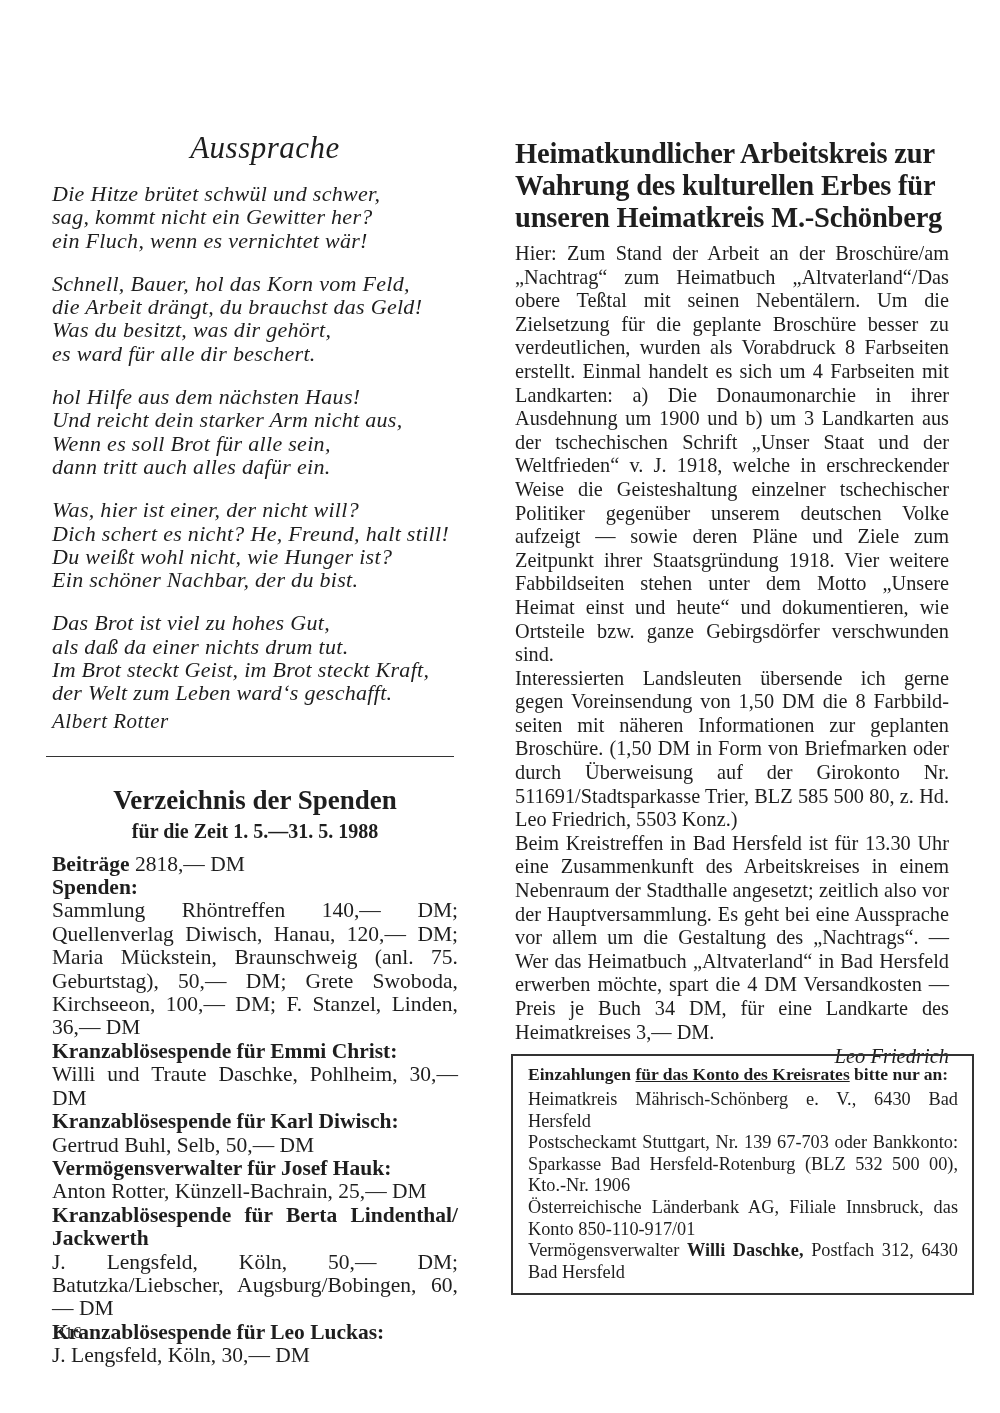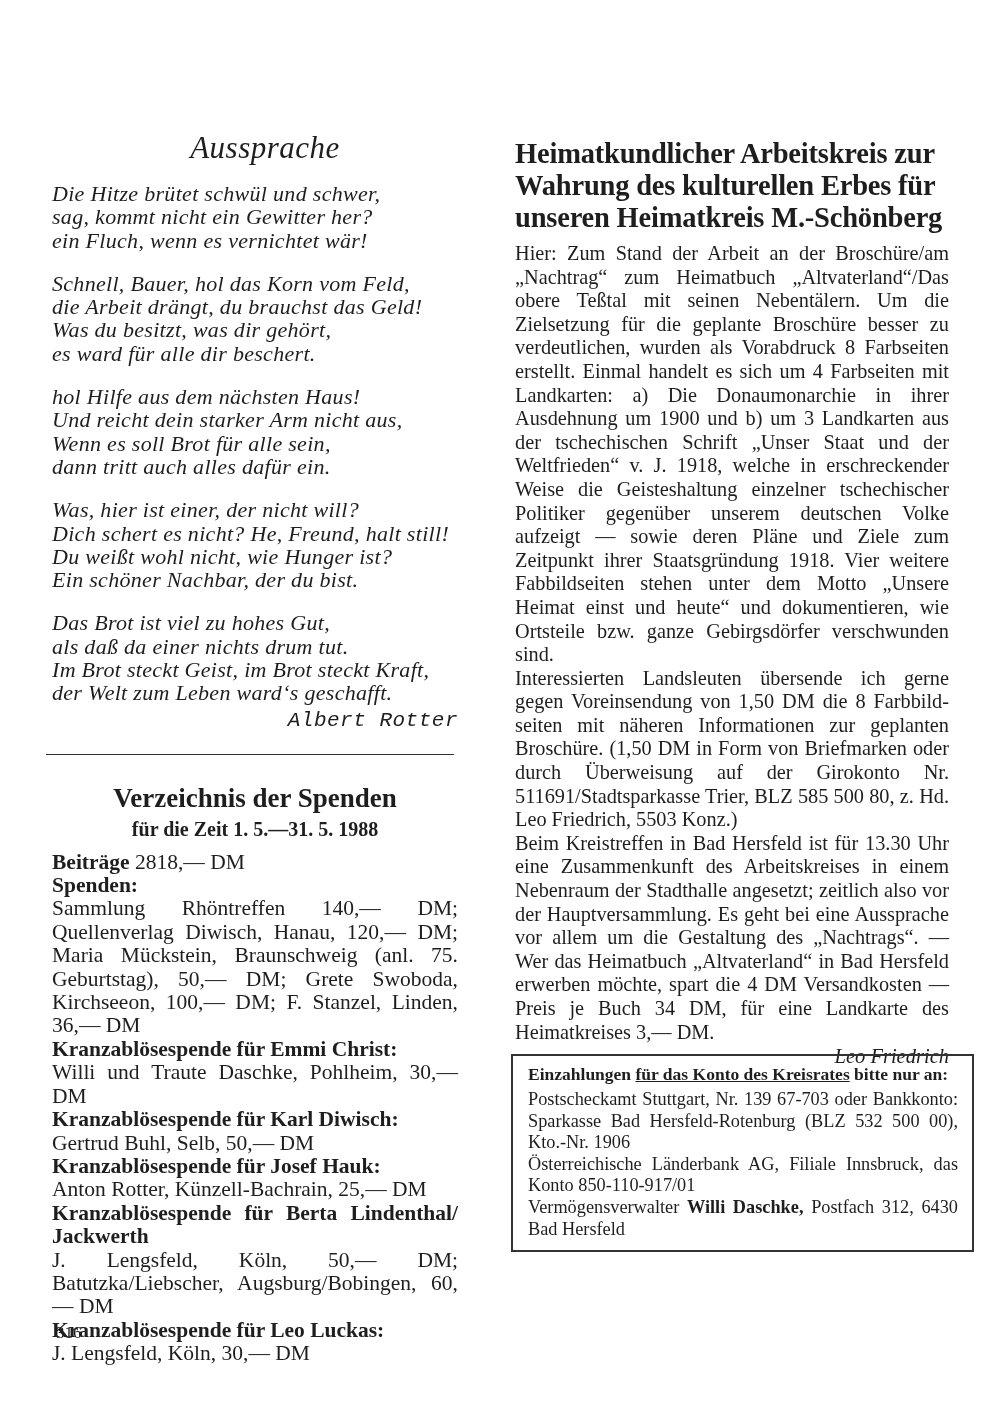--- a/index.html
+++ b/index.html
@@ -7,21 +7,21 @@
     width: 1000px; height: 1413px; background: #ffffff; color: #1e1e1e;
     font-family: "Liberation Serif", "DejaVu Serif", serif;
     position: relative; overflow: hidden;
   }
   .col-left { position: absolute; left: 52px; top: 130px; width: 406px; }
   .col-right { position: absolute; left: 515px; top: 138px; width: 434px; }
 
   .poem-title { font-style: italic; font-size: 31px; text-align: center; margin: 0 0 16px 0; padding-left: 20px; font-weight: normal; letter-spacing: 0.5px; }
   .stanza { margin: 0 0 20px 0; }
   .poem-line { font-style: italic; font-size: 22px; line-height: 23.3px; display: block; white-space: nowrap; letter-spacing: 0.3px; }
-  .poem-author { font-style: italic; font-size: 21px; text-align: right; margin-top: -16px; letter-spacing: 0.5px; font-family: Liberation Mono, monospace; }
+  .poem-author { font-style: italic; font-size: 21px; margin-top: -16px; letter-spacing: 0.5px; }
   .rule { border-top: 1.5px solid #333; margin: 22px 0 0 -6px; width: 408px; }
 
   .spenden-title { font-weight: bold; font-size: 27px; text-align: center; margin: 28px 0 4px 0; font-family: Liberation Serif, serif; }
   .spenden-sub { font-weight: bold; font-size: 20px; text-align: center; margin: 0 0 10px 0; }
   .sp-text { font-size: 21.5px; line-height: 23.4px; text-align: justify; text-align-last: left; }
   .sp-bold { font-weight: bold; }
   .sp-block { display: block; }
 
   .article-title { font-weight: bold; font-size: 28.5px; line-height: 32px; margin: 0 0 8px 0; letter-spacing: -0.2px; }
   .article-p { font-size: 20.3px; line-height: 23.6px; text-align: justify; margin: 0; hyphens: manual; }
@@ -78,21 +78,21 @@
     <h2 class="spenden-title">Verzeichnis der Spenden</h2>
     <div class="spenden-sub">für die Zeit 1. 5.—31. 5. 1988</div>
     <div class="sp-text">
       <span class="sp-block"><span class="sp-bold">Beiträge</span><span> 2818,— DM</span></span>
       <span class="sp-block sp-bold">Spenden:</span>
       <span class="sp-block">Sammlung Rhöntreffen 140,— DM; Quellenverlag Diwisch, Hanau, 120,— DM; Maria Mückstein, Braunschweig (anl. 75. Geburtstag), 50,— DM; Grete Swoboda, Kirchseeon, 100,— DM; F. Stanzel, Linden, 36,— DM</span>
       <span class="sp-block sp-bold">Kranzablösespende für Emmi Christ:</span>
       <span class="sp-block">Willi und Traute Daschke, Pohlheim, 30,— DM</span>
       <span class="sp-block sp-bold">Kranzablösespende für Karl Diwisch:</span>
       <span class="sp-block">Gertrud Buhl, Selb, 50,— DM</span>
-      <span class="sp-block sp-bold">Kranzablösespende für Josef Hauk:</span>
+      <span class="sp-block sp-bold">Vermögensverwalter für Josef Hauk:</span>
       <span class="sp-block">Anton Rotter, Künzell-Bachrain, 25,— DM</span>
       <span class="sp-block sp-bold">Kranzablösespende für Berta Lindenthal/ Jackwerth</span>
       <span class="sp-block">J. Lengsfeld, Köln, 50,— DM; Batutzka/Liebscher, Augsburg/Bobingen, 60,— DM</span>
       <span class="sp-block sp-bold">Kranzablösespende für Leo Luckas:</span>
       <span class="sp-block">J. Lengsfeld, Köln, 30,— DM</span>
     </div>
   </section>
 </div>
 
 <div class="col-right">
@@ -100,18 +100,19 @@
     <h1 class="article-title">Heimatkundlicher Arbeitskreis zur Wahrung des kulturellen Erbes für unseren Heimatkreis M.-Schönberg</h1>
     <p class="article-p">Hier: Zum Stand der Arbeit an der Broschüre/am „Nachtrag“ zum Heimatbuch „Altvater­land“/Das obere Teßtal mit seinen Nebentälern. Um die Zielsetzung für die geplante Broschüre besser zu verdeutlichen, wurden als Vorabdruck 8 Farbseiten erstellt. Einmal handelt es sich um 4 Farbseiten mit Landkarten: a) Die Donaumonar­chie in ihrer Ausdehnung um 1900 und b) um 3 Landkarten aus der tschechischen Schrift „Unser Staat und der Weltfrieden“ v. J. 1918, welche in erschreckender Weise die Geisteshaltung einzelner tschechischer Politiker gegenüber unserem deut­schen Volke aufzeigt — sowie deren Pläne und Ziele zum Zeitpunkt ihrer Staatsgründung 1918. Vier weitere Fabbildseiten stehen unter dem Mot­to „Unsere Heimat einst und heute“ und doku­mentieren, wie Ortsteile bzw. ganze Gebirgsdörfer verschwunden sind.</p>
     <p class="article-p">Interessierten Landsleuten übersende ich gerne gegen Voreinsendung von 1,50 DM die 8 Farbbild­seiten mit näheren Informationen zur geplanten Broschüre. (1,50 DM in Form von Briefmarken oder durch Überweisung auf der Girokonto Nr. 511691/Stadtsparkasse Trier, BLZ 585 500 80, z. Hd. Leo Friedrich, 5503 Konz.)</p>
     <p class="article-p">Beim Kreistreffen in Bad Hersfeld ist für 13.30 Uhr eine Zusammenkunft des Arbeitskreises in einem Nebenraum der Stadthalle angesetzt; zeit­lich also vor der Hauptversammlung. Es geht bei eine Aussprache vor allem um die Gestaltung des „Nachtrags“. — Wer das Heimatbuch „Altvater­land“ in Bad Hersfeld erwerben möchte, spart die 4 DM Versandkosten — Preis je Buch 34 DM, für eine Landkarte des Heimatkreises 3,— DM.</p>
     <div class="article-signature">Leo Friedrich</div>
   </article>
 </div>
 
 <div class="box">
   <div class="box-head"><span>Einzahlungen </span><u>für das Konto des Kreisrates</u><span> bitte nur an:</span></div>
+  <div class="box-line">Heimatkreis Mährisch-Schönberg e. V., 6430 Bad Hersfeld</div>
   <div class="box-line">Postscheckamt Stuttgart, Nr. 139 67-703 oder Bankkonto: Sparkasse Bad Hersfeld-Rotenburg (BLZ 532 500 00), Kto.-Nr. 1906</div>
   <div class="box-line">Österreichische Länderbank AG, Filiale Innsbruck, das Konto 850-110-917/01</div>
   <div class="box-line"><span>Vermögensverwalter </span><b>Willi Daschke,</b><span> Postfach 312, 6430 Bad Hersfeld</span></div>
 </div>
 
 <div class="page-number">316</div>
 
 </body></html>

